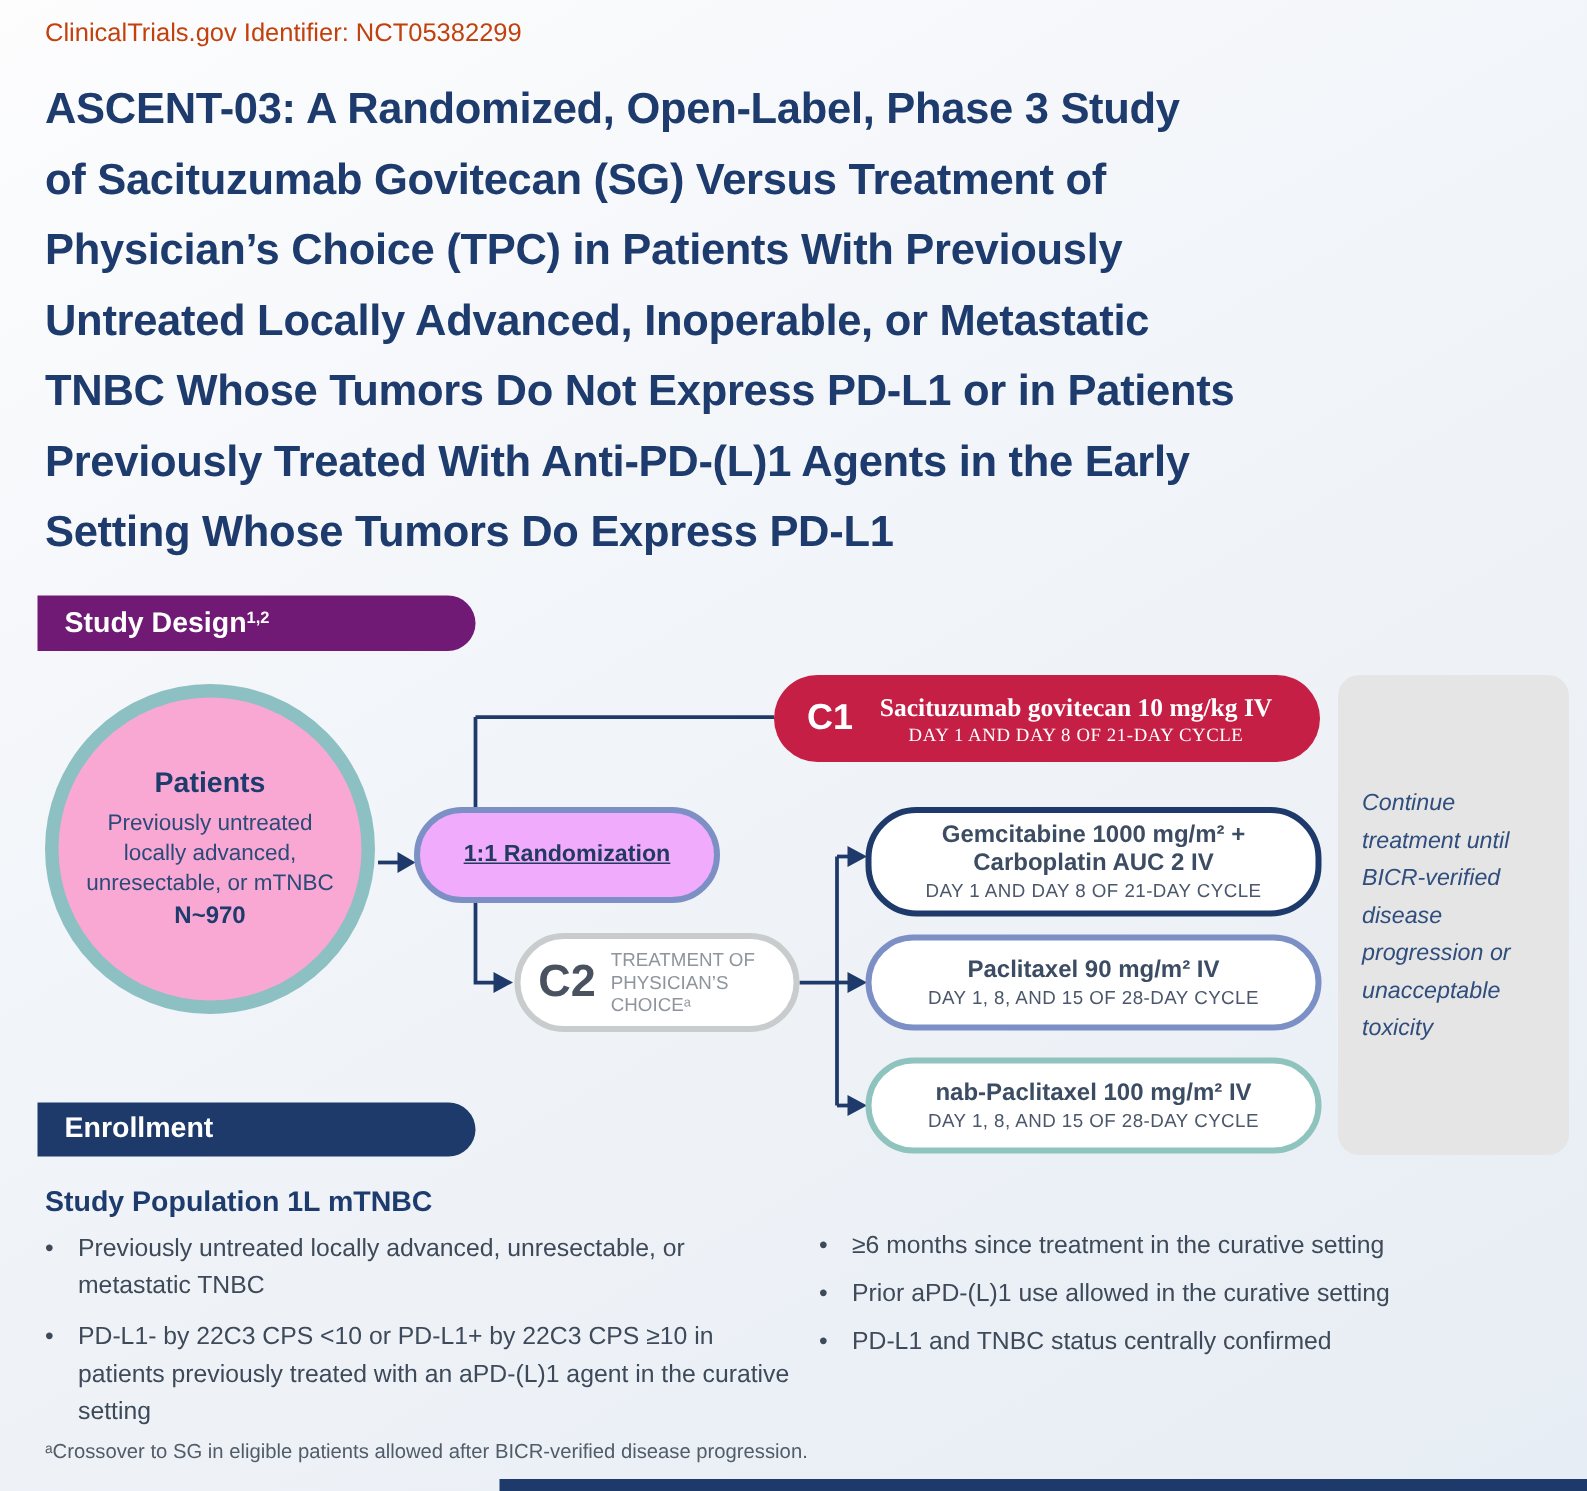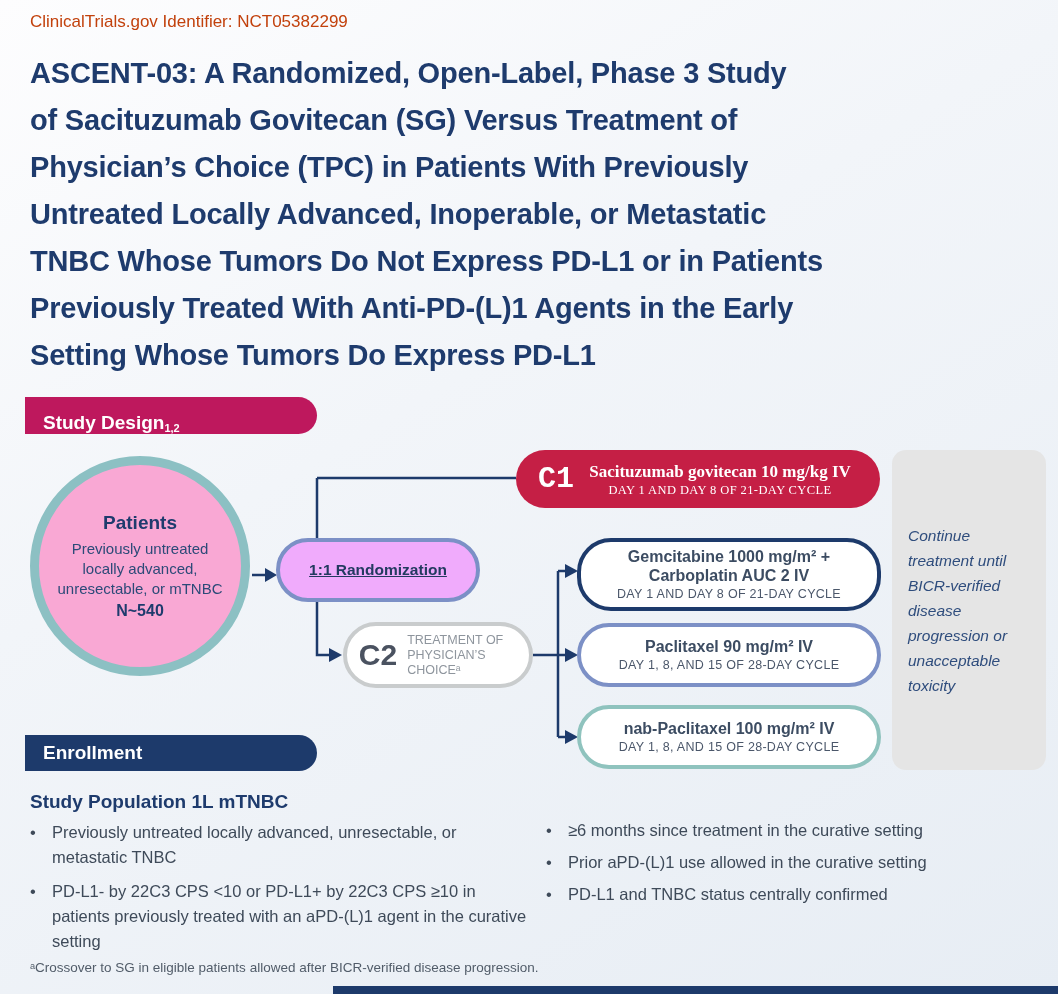--- a/index.html
+++ b/index.html
@@ -46,21 +46,21 @@
     position:absolute;left:276px;top:98px;width:204px;height:64px;box-sizing:border-box;
     background:#f0abfc;border:4px solid #0369a1;border-radius:32px;
     display:flex;align-items:center;justify-content:center;
     font-size:15.5px;font-weight:bold;color:#233a60;text-decoration:underline;
   }
   .c1-pill{
     position:absolute;left:516px;top:10px;width:364px;height:58px;box-sizing:border-box;
     border-radius:29px;display:flex;align-items:center;color:#fff;
     padding-left:22px;
   }
-  .c1-code{font-size:30px;font-weight:bold;line-height:1;font-family:Liberation Mono, monospace;}
+  .c1-code{font-size:24px;font-weight:bold;line-height:1;}
   .c1-text{flex:1;text-align:center;padding-right:14px;font-family:Liberation Serif, serif;}
   .c1-title{font-size:17px;font-weight:bold;line-height:21px;}
   .c1-sched{font-size:12.5px;letter-spacing:0.4px;line-height:16px;}
 
   .c2-pill{
     position:absolute;left:343px;top:182px;width:190px;height:66px;box-sizing:border-box;
     background:#fff;border:4px solid #c9cccd;border-radius:33px;
     display:flex;align-items:center;justify-content:center;gap:10px;
     padding:11px 10px;
   }
@@ -113,21 +113,21 @@
 <div class="identifier">ClinicalTrials.gov Identifier: NCT05382299</div>
 
 <h1 class="title">ASCENT-03: A Randomized, Open-Label, Phase 3 Study
 of Sacituzumab Govitecan (SG) Versus Treatment of
 Physician’s Choice (TPC) in Patients With Previously
 Untreated Locally Advanced, Inoperable, or Metastatic
 TNBC Whose Tumors Do Not Express PD-L1 or in Patients
 Previously Treated With Anti-PD-(L)1 Agents in the Early
 Setting Whose Tumors Do Express PD-L1</h1>
 
-<div class="banner banner-study" style="background: #be185d; align-items: flex-end;">
+<div class="banner banner-study" style="background: #701a75;">
   <span>Study Design</span>
     <sup>1,2</sup>
 </div>
 
 <div class="diagram">
 
   <svg class="connectors" viewBox="0 0 1058 340">
     <g stroke="#1d3a6b" stroke-width="2.5" fill="none">
       <path d="M 252 135 H 266"></path>
       <path d="M 317 38 H 516"></path>
@@ -143,21 +143,21 @@
       <polygon points="329,208 329,222 342,215"></polygon>
       <polygon points="565,124 565,138 578,131"></polygon>
       <polygon points="565,208 565,222 578,215"></polygon>
       <polygon points="565,290 565,304 578,297"></polygon>
     </g>
   </svg>
 
   <div class="patients-circle" style="border-color: rgb(140, 192, 195);">
     <div class="pc-title">Patients</div>
     <div class="pc-desc">Previously untreated locally advanced, unresectable, or mTNBC</div>
-    <div class="pc-n">N~540</div>
+    <div class="pc-n">N~970</div>
   </div>
 
   <div class="rand-pill" style="border-color: rgb(124, 144, 198);">
     <span>1:1 Randomization</span>
   </div>
 
   <div class="c1-pill" style="background: rgb(197, 31, 69);">
     <span class="c1-code">C1</span>
     <div class="c1-text">
       <div class="c1-title">Sacituzumab govitecan 10 mg/kg IV</div>

